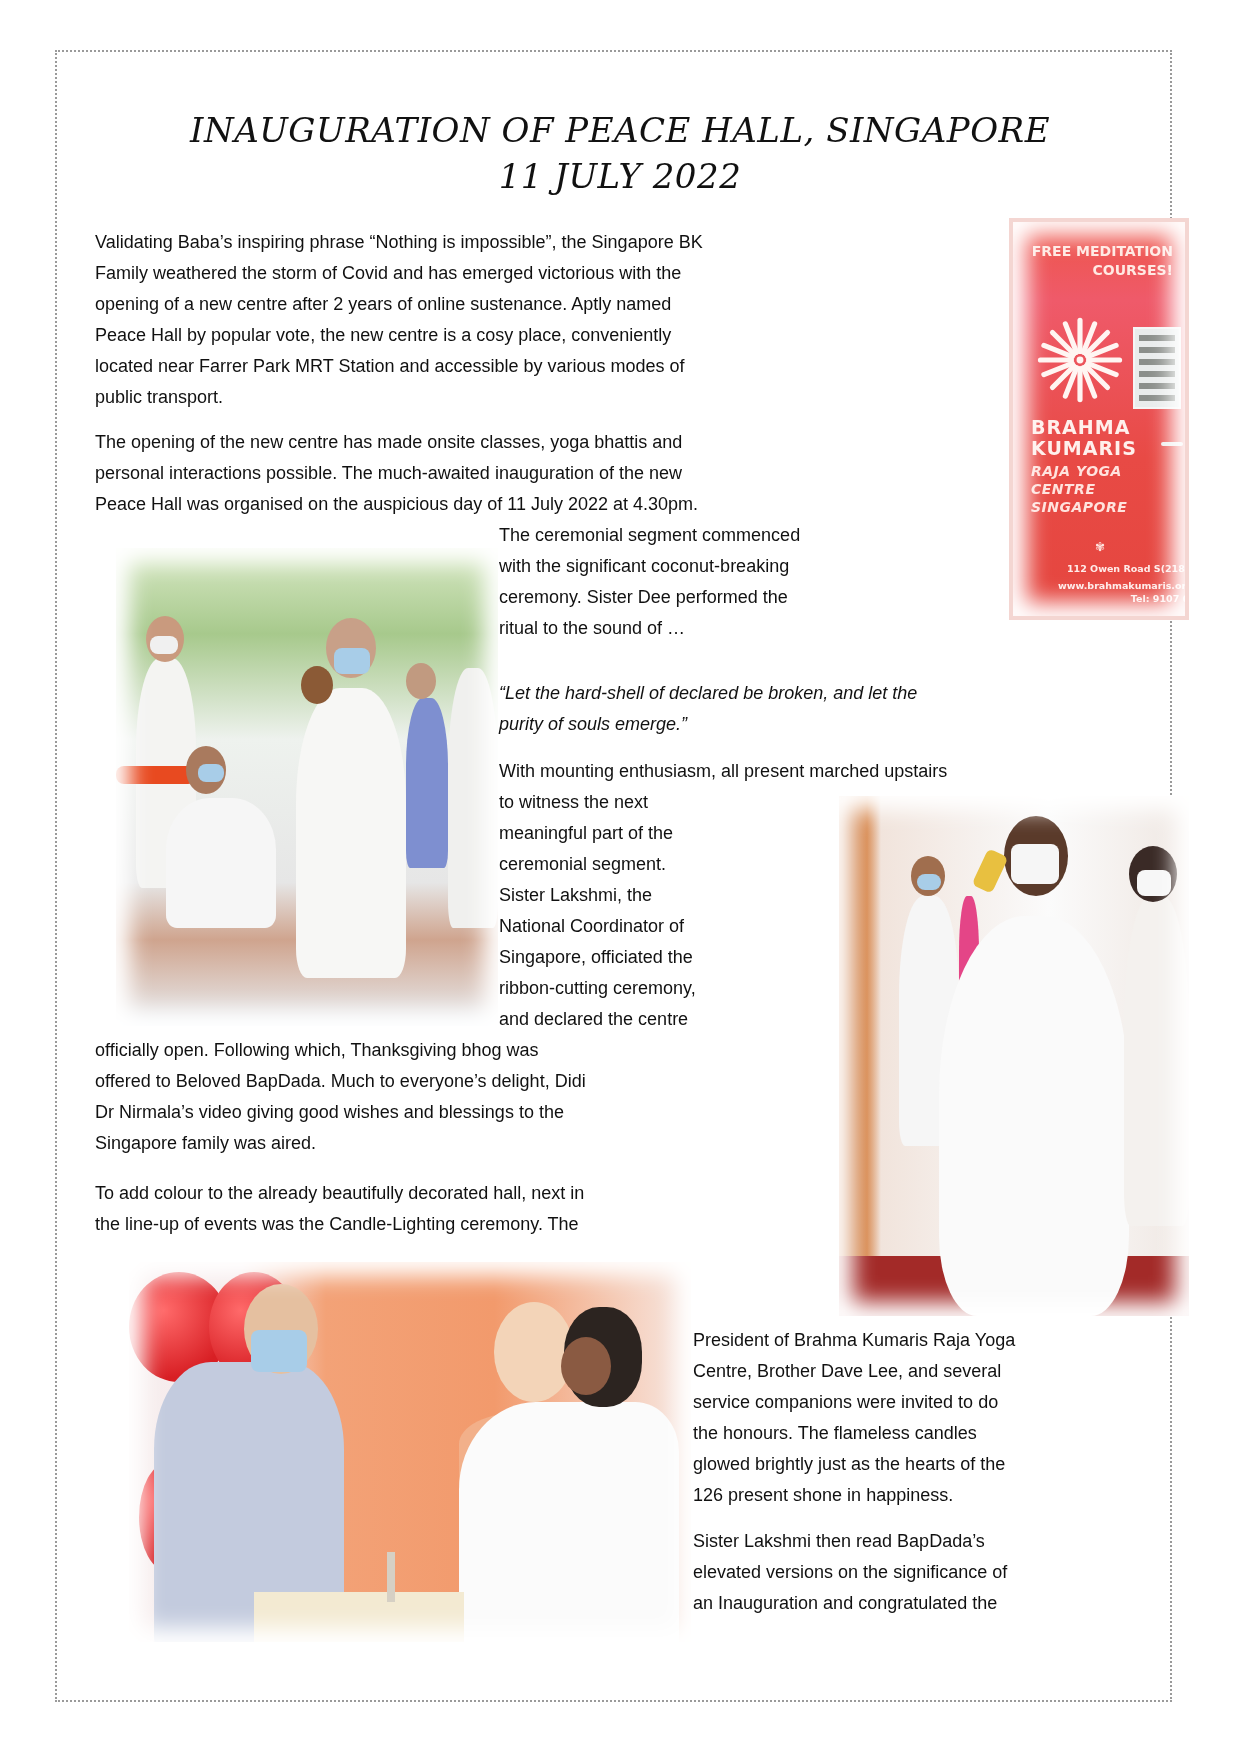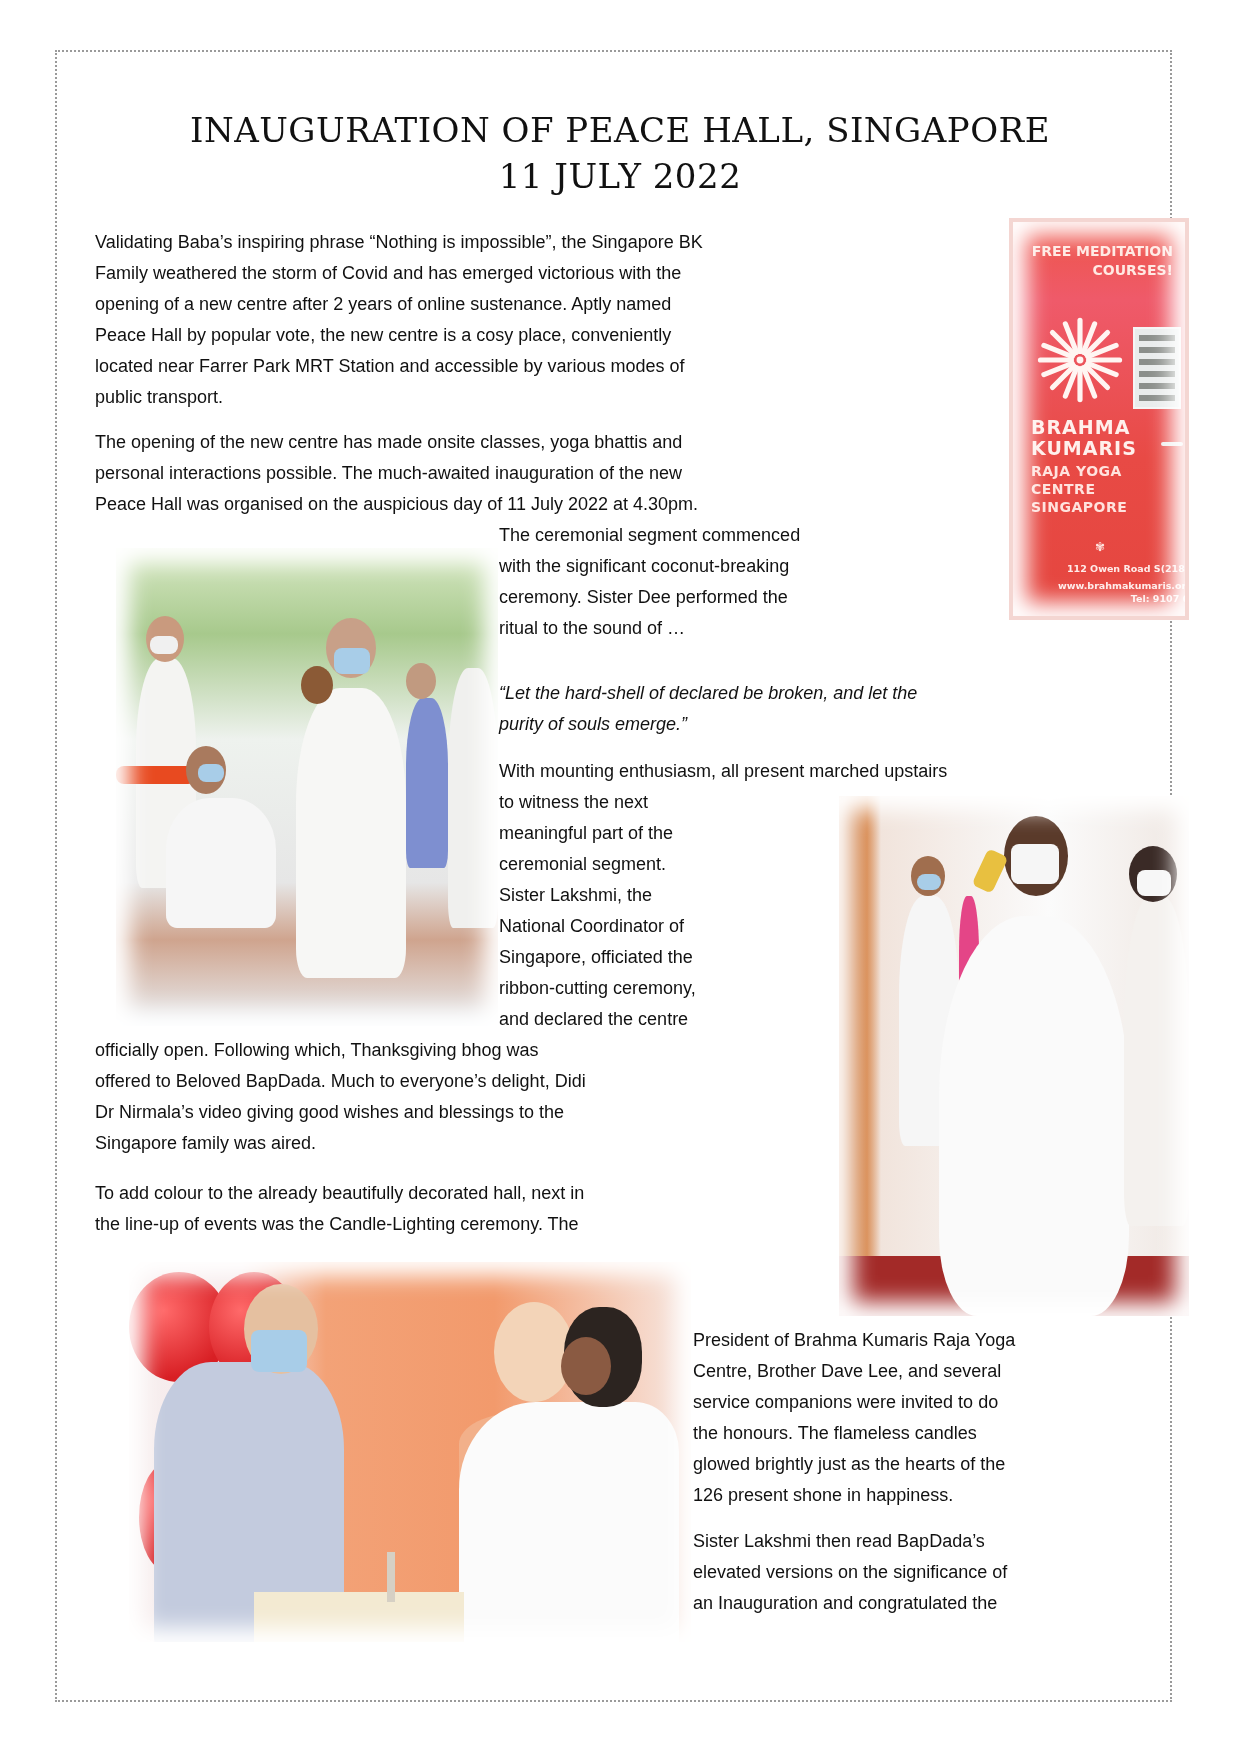--- a/index.html
+++ b/index.html
@@ -1,21 +1,21 @@
 <!DOCTYPE html>
 <html><head>
 <meta charset="utf-8">
 <style>
   html, body { margin:0; padding:0; background:#ffffff; }
   body { width:1240px; height:1754px; position:relative; overflow:hidden;
          font-family:"Liberation Sans", sans-serif; color:#000; }
   .page-border { position:absolute; left:55px; top:50px; width:1117px; height:1652px;
                  border:2px dotted #9a9a9a; box-sizing:border-box; }
   .title { position:absolute; left:0; width:1240px; text-align:center;
-           font-family:"DejaVu Serif", serif; font-size:34px;
+           font-family:"DejaVu Serif", serif; font-style:italic; font-size:34px;
            letter-spacing:0.5px; color:#111; }
   .title.l1 { top:110px; }
   .title.l2 { top:156px; }
   .p { position:absolute; font-size:18px; line-height:31px; margin:0; color:#111; }
   .p .ln { display:block; white-space:nowrap; }
   .italic { font-style:italic; }
 
   
   .photo { position:absolute; overflow:hidden;margin-left:21px; }
   .photo::after { content:""; position:absolute; inset:0;
@@ -29,21 +29,21 @@
   .poster .p-top { position:absolute; right:12px; top:20px; text-align:right;
                    font-size:14px; font-weight:bold; line-height:19px; color:#ffe9e3; }
   .poster .sunburst { position:absolute; left:24px; top:95px; width:86px; height:86px; }
   .poster .window { position:absolute; left:120px; top:105px; width:44px; height:78px;
                     background:#e9ecec; border:2px solid #f5f5f5; }
   .poster .window i { display:block; height:6px; margin:6px 4px; background:#8b8f8b; }
   .poster .handle { position:absolute; right:2px; top:220px; width:22px; height:4px; background:#eee; border-radius:2px; }
   .poster .brand1 { position:absolute; left:18px; top:195px; font-size:19px; line-height:21px;
                     font-weight:bold; color:#fff0ec; letter-spacing:1px; }
   .poster .brand2 { position:absolute; left:18px; top:240px; font-size:14px; line-height:18px;
-                    font-weight:bold; color:#ffe3de; letter-spacing:0.5px; }
+                    font-weight:bold; color:#ffe3de; letter-spacing:0.5px;font-style:italic; }
   .poster .flower { position:absolute; left:82px; top:318px; font-size:12px; color:#ffe3de; }
   .poster .addr { position:absolute; left:0; width:196px; top:340px; text-align:right;
                   font-size:9.5px; line-height:13px; font-weight:bold; color:#ffecea; }
 
   
   .photo1 { left:95px; top:548px; width:382px; height:478px;
             background:linear-gradient(180deg,#d7e8c4 0%,#a7c98c 18%,#eef2ee 40%,#e6e6e6 70%,#cfa48e 82%,#e9eef2 100%); }
   
   .photo2 { left:818px; top:796px; width:350px; height:520px;
             background:linear-gradient(90deg,#c77a48 0%,#d8894f 8%,#f1e4dc 12%,#f6f1ee 40%,#fbfbfb 60%,#efe7e2 100%); }

